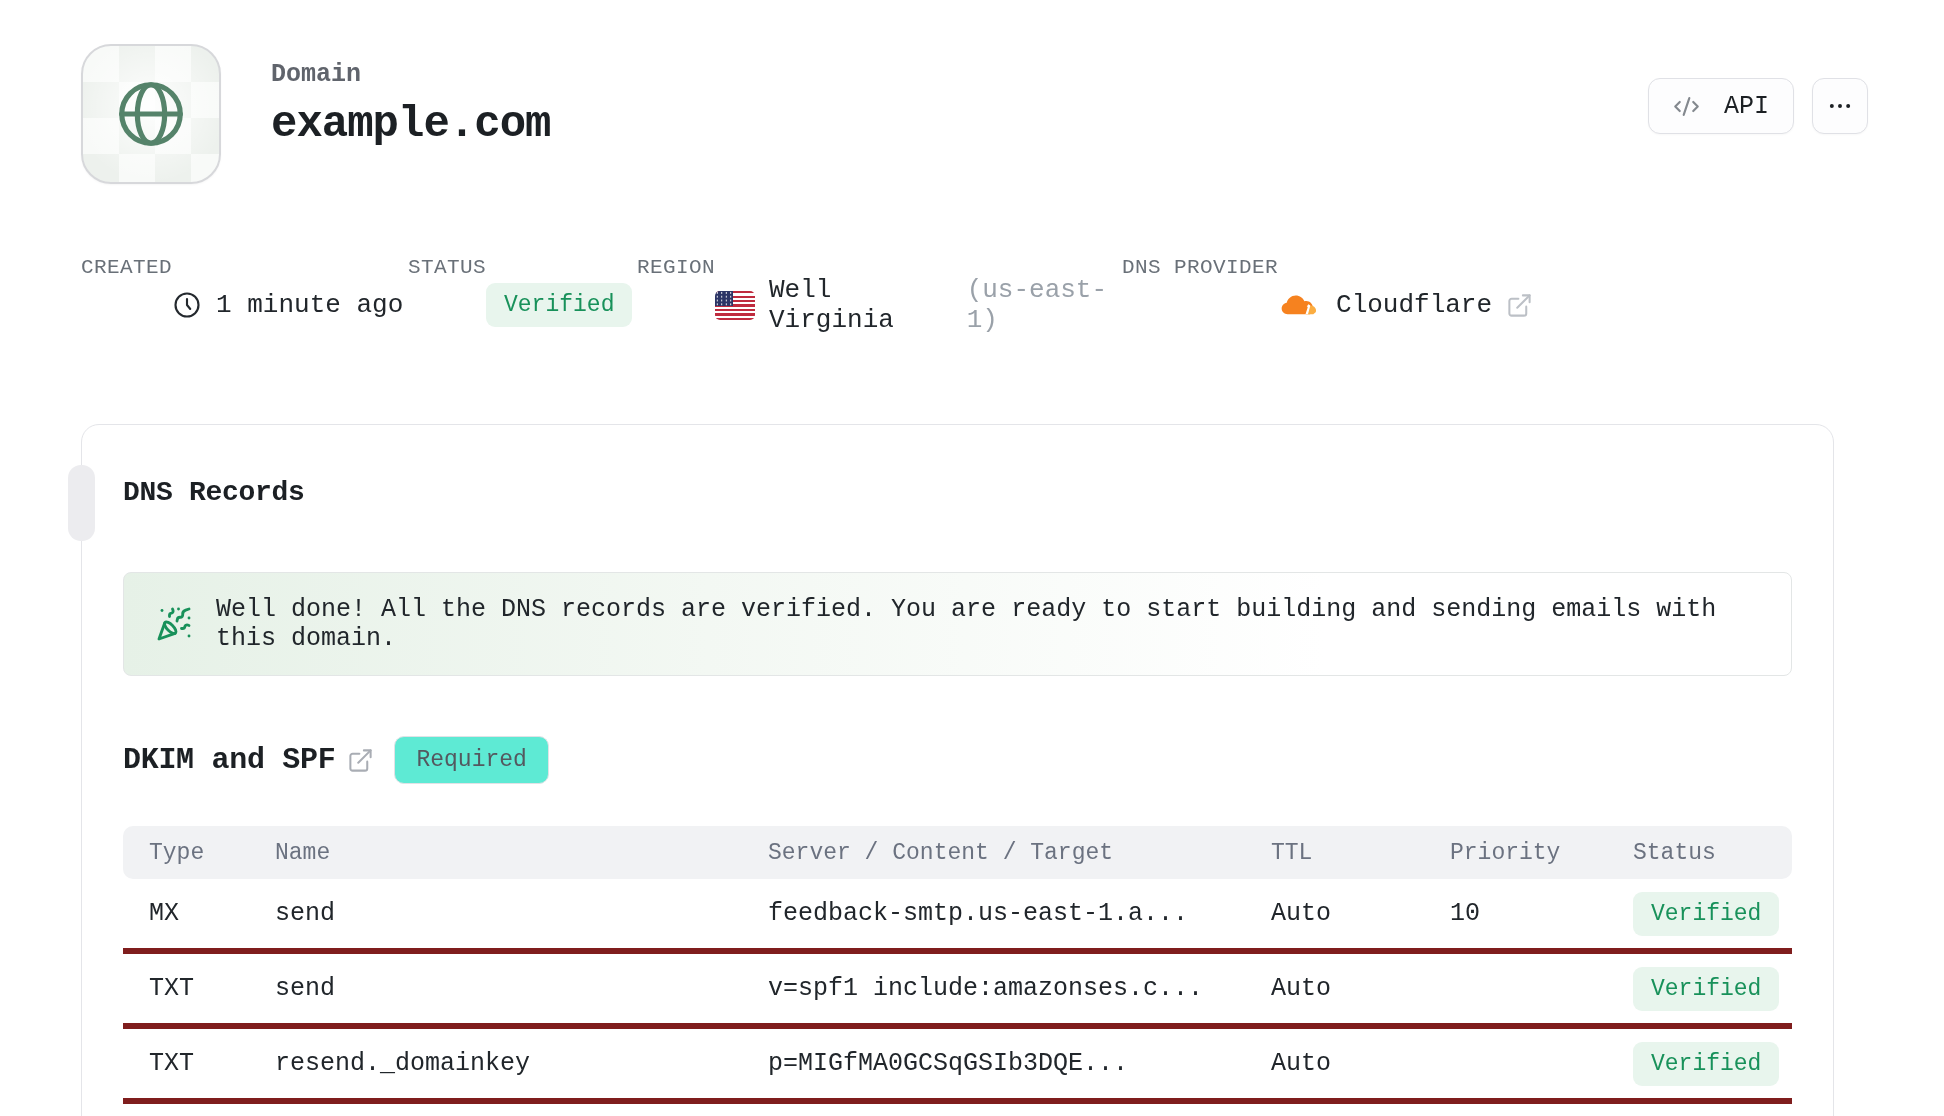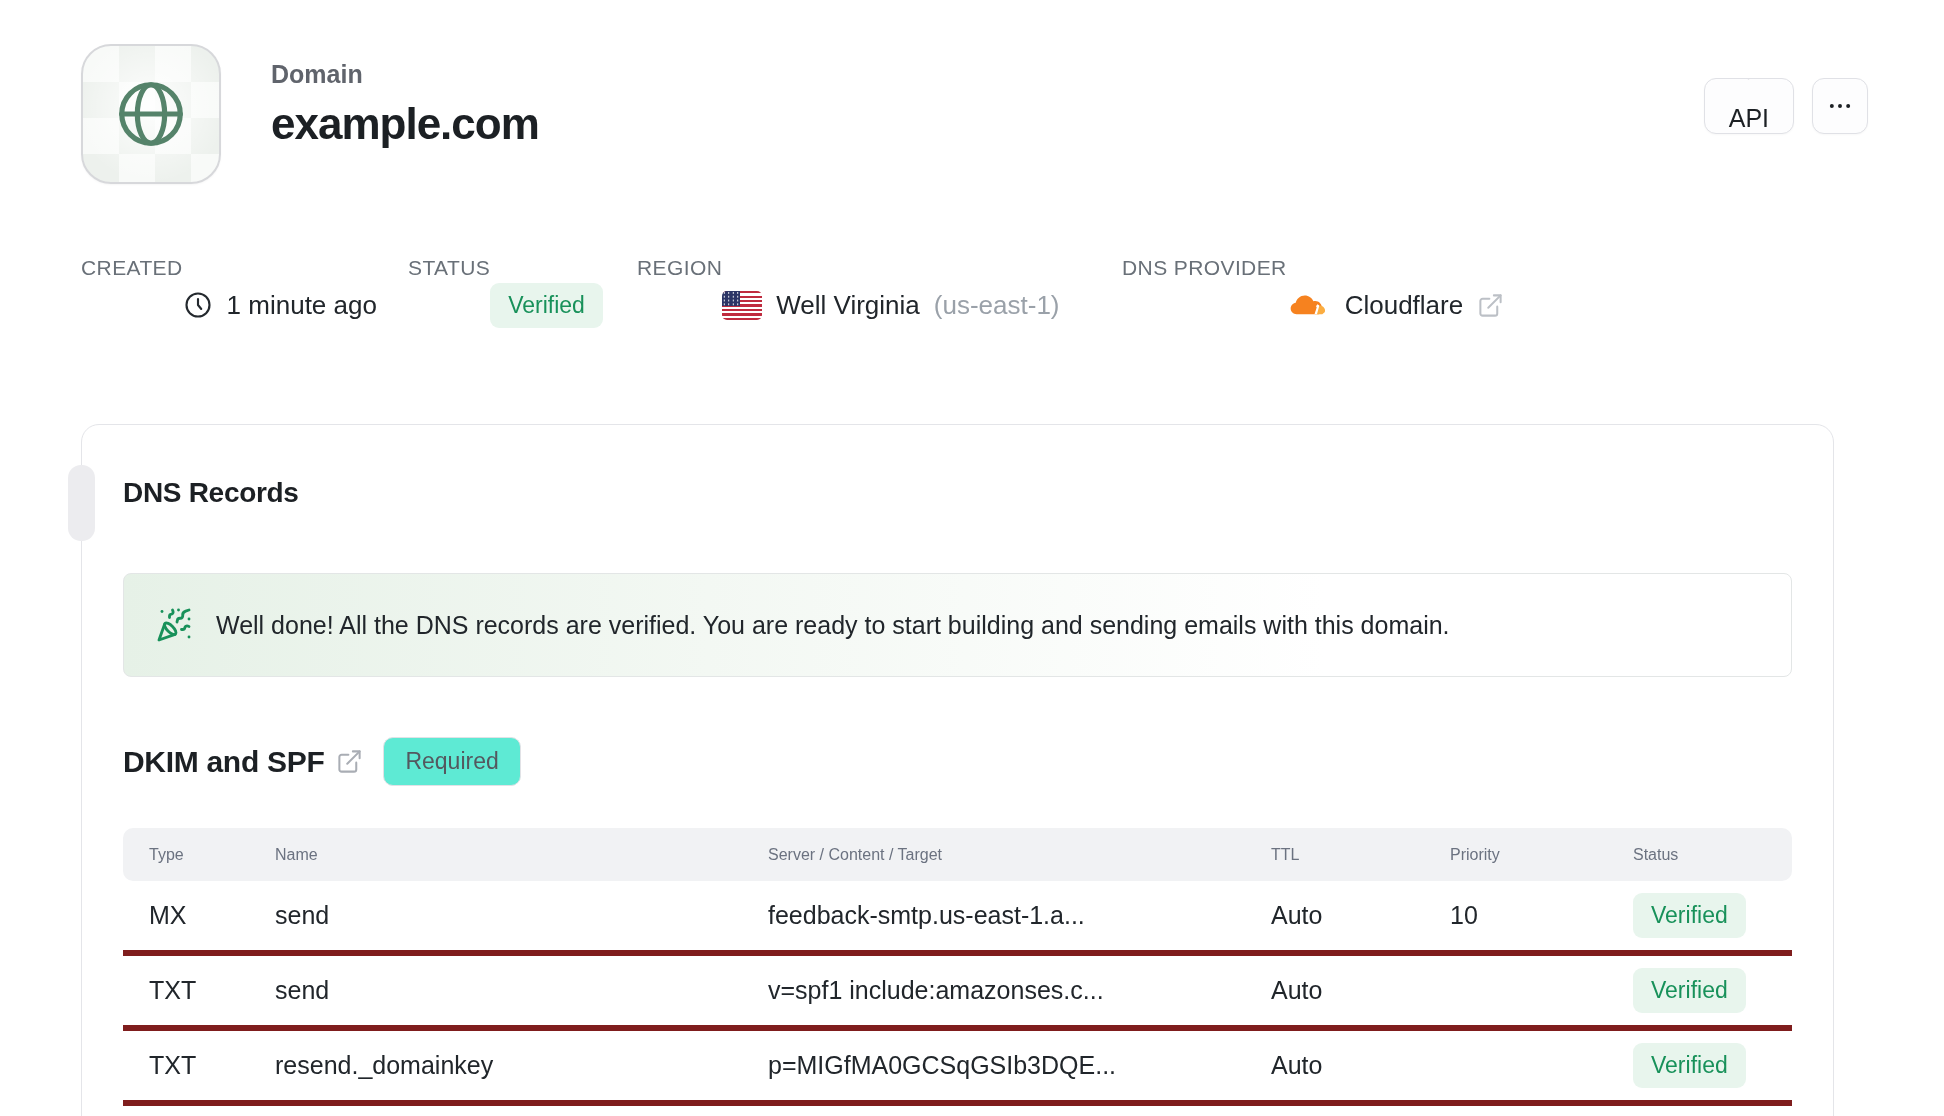--- a/index.html
+++ b/index.html
@@ -1,36 +1,36 @@
 <!DOCTYPE html>
 <html><head>
 <meta charset="utf-8">
 <style>
   * { margin:0; padding:0; box-sizing:border-box; }
   html,body { width:1944px; height:1116px; overflow:hidden; background:#fff;
     font-family:"Liberation Sans", sans-serif; color:#1d2127; }
-  .page { position:relative; width:1944px; height:1116px; }
+  .page { position:relative; width:1944px; height:1116px;font-family:Liberation Mono, monospace; }
 
   
   .header { position:absolute; top:44px; left:81px; right:76px; display:flex; align-items:flex-start; }
   .avatar { width:140px; height:140px; border-radius:30px; border:2px solid #d7d8db;
     background:
       radial-gradient(circle at 50% 45%, rgba(255,255,255,.92), rgba(255,255,255,0) 75%),
       conic-gradient(#edf1ed 25%, #f8faf8 0 50%, #edf1ed 0 75%, #f8faf8 0);
     background-size:cover, 72px 72px;
     display:flex; align-items:center; justify-content:center;
     box-shadow: 0 1px 2px rgba(0,0,0,.04); }
   .avatar svg { width:78px; height:78px; }
   .title-block { margin-left:50px; padding-top:16px; }
   .eyebrow { font-size:25px; font-weight:600; color:#60646c; margin-bottom:10px; }
   .page-title { font-size:44px; font-weight:700; letter-spacing:-1px; color:#1c2024; }
   .header-actions { margin-left:auto; display:flex; gap:18px; margin-top:34px; }
   .btn { display:flex; align-items:center; justify-content:center; gap:24px; height:56px;
     border:1px solid #e0e1e6; border-radius:12px; background:#fdfdfe; cursor:pointer;
-    font-size:25px; color:#1c2024; box-shadow:0 1px 2px rgba(0,0,0,.03);flex-direction:column; }
+    font-size:25px; color:#1c2024; box-shadow:0 1px 2px rgba(0,0,0,.03); }
   .btn-api { padding:0 24px; }
   .btn-more { width:56px; }
 
   
   .meta { position:absolute; top:256px; left:81px; display:flex; }
   .meta-group { display:flex; flex-direction:row; }
   .mg-created { width:327px; }
   .mg-status  { width:229px; }
   .mg-region  { width:485px; }
   .meta-label { font-size:21px; color:#697078; letter-spacing:.4px; font-weight:400; }
@@ -61,21 +61,21 @@
   .section-row { margin-top:60px; display:flex; align-items:center; gap:12px; }
   .section-title { font-size:30px; font-weight:700; color:#1c2024; letter-spacing:-.3px; }
   .badge-required { font-size:23px; color:#54585f; padding:10px 21px; border:1px solid #e1e2e6;
     border-radius:10px; background:#5eead4; margin-left:8px; }
 
   
   .table { margin-top:42px; }
   .tr { display:grid; grid-template-columns:126px 493px 503px 179px 183px 1fr;
     align-items:center; padding-left:26px; }
   .thead { height:53px; background:#f1f2f4; border-radius:10px; }
-  .th { font-size:16px; color:#6b7280; font-weight:500; }
+  .th { font-size:23px; color:#6b7280; font-weight:500; }
   .tbody-row { height:75px; border-bottom:6px solid #7f1d1d; font-size:25px; color:#21262b; cursor:pointer; }
   .badge-verified { justify-self:start; }
 </style>
 </head>
 <body>
 
 <div class="page">
 
   <div class="header">
     <div class="avatar">

